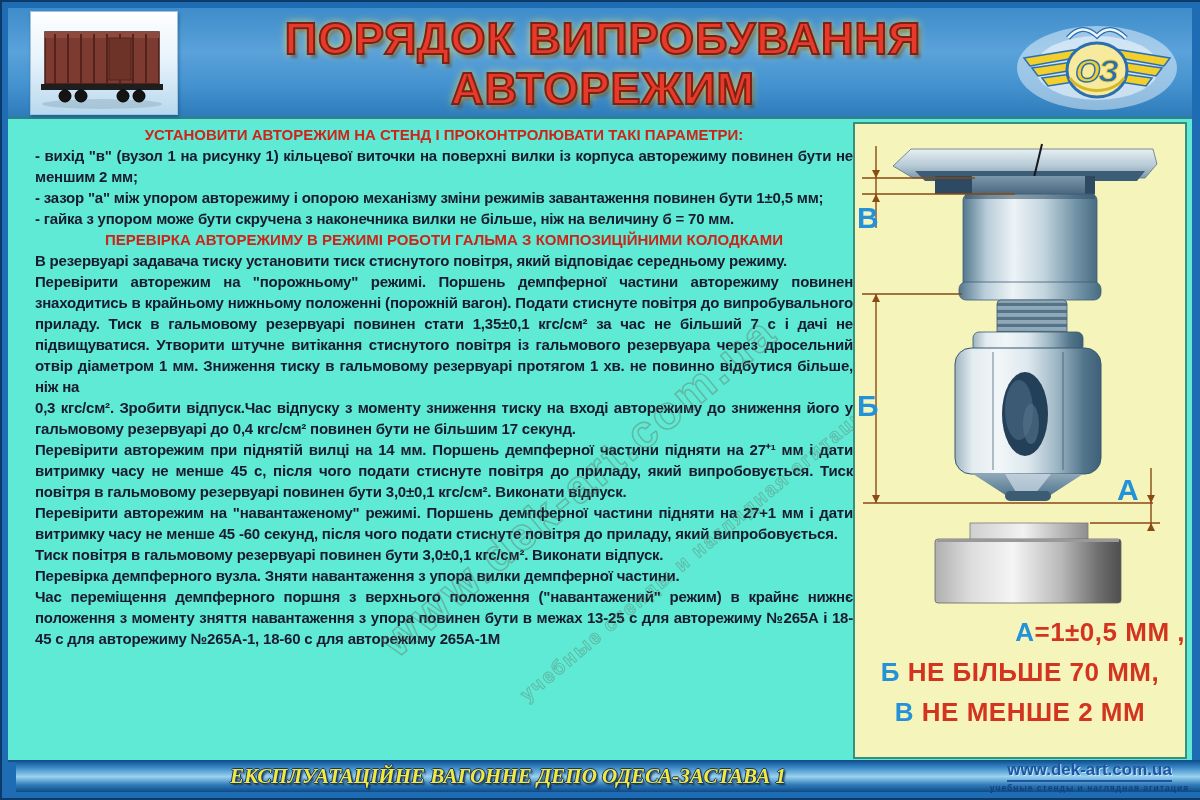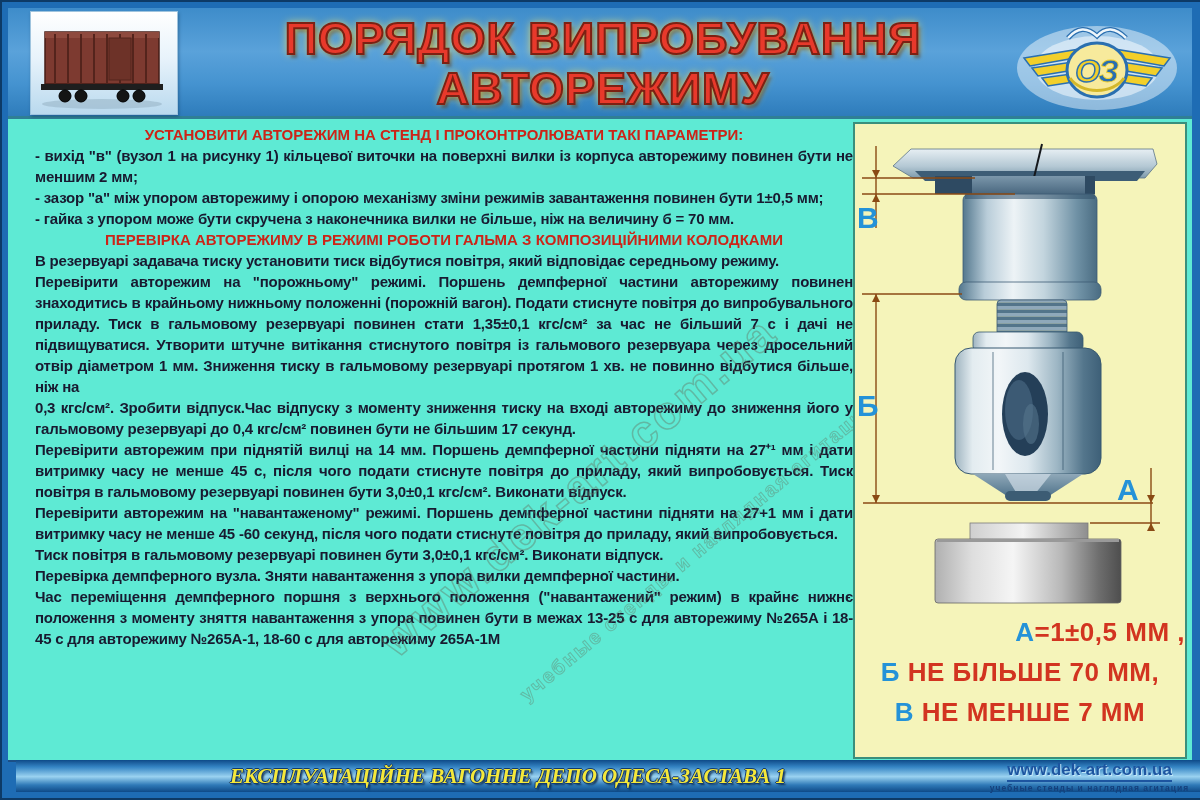--- a/index.html
+++ b/index.html
@@ -110,21 +110,21 @@
           <circle cx="34" cy="84" r="6"></circle>
             <circle cx="50" cy="84" r="6"></circle>
           <circle cx="92" cy="84" r="6"></circle>
             <circle cx="108" cy="84" r="6"></circle>
         </g>
       </svg>
     </div>
 
     <div class="title-block">
       <div class="title-line">ПОРЯДОК ВИПРОБУВАННЯ</div>
-      <div class="title-line">АВТОРЕЖИМУ</div>
+      <div class="title-line">АВТОРЕЖИМ</div>
     </div>
 
     <div class="logo-wrap">
       <svg width="175" height="98" viewBox="0 0 175 98">
         <ellipse cx="87" cy="52" rx="80" ry="42" fill="#ffffff" opacity="0.45"></ellipse>
         <ellipse cx="87" cy="52" rx="62" ry="32" fill="#ffffff" opacity="0.5"></ellipse>
         <g fill="#f2cf2a" stroke="#2a6fb0" stroke-width="1.5">
           <path id="wingL" d="M14,42 L76,32 L76,40 L20,50 Z M22,52 L76,44 L76,52 L28,60 Z M32,62 L76,56 L76,64 L38,70 Z"></path>
           <use href="#wingL" transform="translate(174,0) scale(-1,1)"></use>
         </g>
@@ -142,21 +142,21 @@
   </div>
 
   <div class="main-area">
 
     <div class="bodytext">
       <p class="h-red">УСТАНОВИТИ АВТОРЕЖИМ НА СТЕНД І ПРОКОНТРОЛЮВАТИ ТАКІ ПАРАМЕТРИ:</p>
       <p>- вихід "в" (вузол 1 на рисунку 1) кільцевої виточки на поверхні вилки із корпуса авторежиму повинен бути не меншим 2 мм;</p>
       <p>- зазор "а" між упором авторежиму і опорою механізму зміни режимів завантаження повинен бути 1±0,5 мм;</p>
       <p>- гайка з упором може бути скручена з наконечника вилки не більше, ніж на величину б = 70 мм.</p>
       <p class="h-red">ПЕРЕВІРКА АВТОРЕЖИМУ В РЕЖИМІ РОБОТИ ГАЛЬМА З КОМПОЗИЦІЙНИМИ КОЛОДКАМИ</p>
-      <p>В резервуарі задавача тиску установити тиск відбутися повітря, який відповідає середньому режиму.</p>
+      <p>В резервуарі задавача тиску установити тиск стиснутого повітря, який відповідає середньому режиму.</p>
       <p>Перевірити авторежим на "порожньому" режимі. Поршень демпферної частини авторежиму повинен знаходитись в крайньому нижньому положенні (порожній вагон). Подати стиснуте повітря до випробувального приладу. Тиск в гальмовому резервуарі повинен стати 1,35±0,1 кгс/см² за час не більший 7 с і дачі не підвищуватися. Утворити штучне витікання стиснутого повітря із гальмового резервуара через дросельний отвір діаметром 1 мм. Зниження тиску в гальмовому резервуарі протягом 1 хв. не повинно відбутися більше, ніж на</p>
       <p>0,3 кгс/см². Зробити відпуск.Час відпуску з моменту зниження тиску на вході авторежиму до зниження його у гальмовому резервуарі до 0,4 кгс/см² повинен бути не більшим 17 секунд.</p>
       <p>Перевірити авторежим при піднятій вилці на 14 мм. Поршень демпферної частини підняти на 27⁺¹ мм і дати витримку часу не менше 45 с, після чого подати стиснуте повітря до приладу, який випробовується. Тиск повітря в гальмовому резервуарі повинен бути 3,0±0,1 кгс/см². Виконати відпуск.</p>
       <p>Перевірити авторежим на "навантаженому" режимі. Поршень демпферної частини підняти на 27+1 мм і дати витримку часу не менше 45 -60 секунд, після чого подати стиснуте повітря до приладу, який випробовується.</p>
       <p>Тиск повітря в гальмовому резервуарі повинен бути 3,0±0,1 кгс/см². Виконати відпуск.</p>
       <p>Перевірка демпферного вузла. Зняти навантаження з упора вилки демпферної частини.</p>
       <p>Час переміщення демпферного поршня з верхнього положення ("навантажений" режим) в крайнє нижнє положення з моменту  зняття навантаження з упора повинен бути в межах 13-25 с для авторежиму №265А і 18-45 с для  авторежиму №265А-1, 18-60 с для авторежиму 265А-1М</p>
     </div>
 
     <div class="wm wm-large">www.dek-art.com.ua</div>
@@ -272,21 +272,21 @@
 
         <g font-size="30" font-weight="bold" fill="#2492d8">
           <text x="2" y="104">В</text>
           <text x="2" y="292">Б</text>
           <text x="262" y="376">А</text>
         </g>
       </svg>
 
       <div class="anno anno-1"><span class="ltr">А</span><span class="val">=1±0,5 ММ ,</span></div>
       <div class="anno anno-2"><span class="ltr">Б</span><span class="val"> НЕ БІЛЬШЕ 70 ММ,</span></div>
-      <div class="anno anno-3"><span class="ltr">В</span><span class="val"> НЕ МЕНШЕ 7 ММ</span></div>
+      <div class="anno anno-3"><span class="ltr">В</span><span class="val"> НЕ МЕНШЕ 2 ММ</span></div>
     </div>
   </div>
 
   <div class="footer-band">
     <div class="depot-title">ЕКСПЛУАТАЦІЙНЕ ВАГОННЕ ДЕПО ОДЕСА-ЗАСТАВА 1</div>
     <div class="site-block">
       <span class="site-link">www.dek-art.com.ua</span>
       <div class="site-sub">учебные стенды и наглядная агитация</div>
     </div>
   </div>

